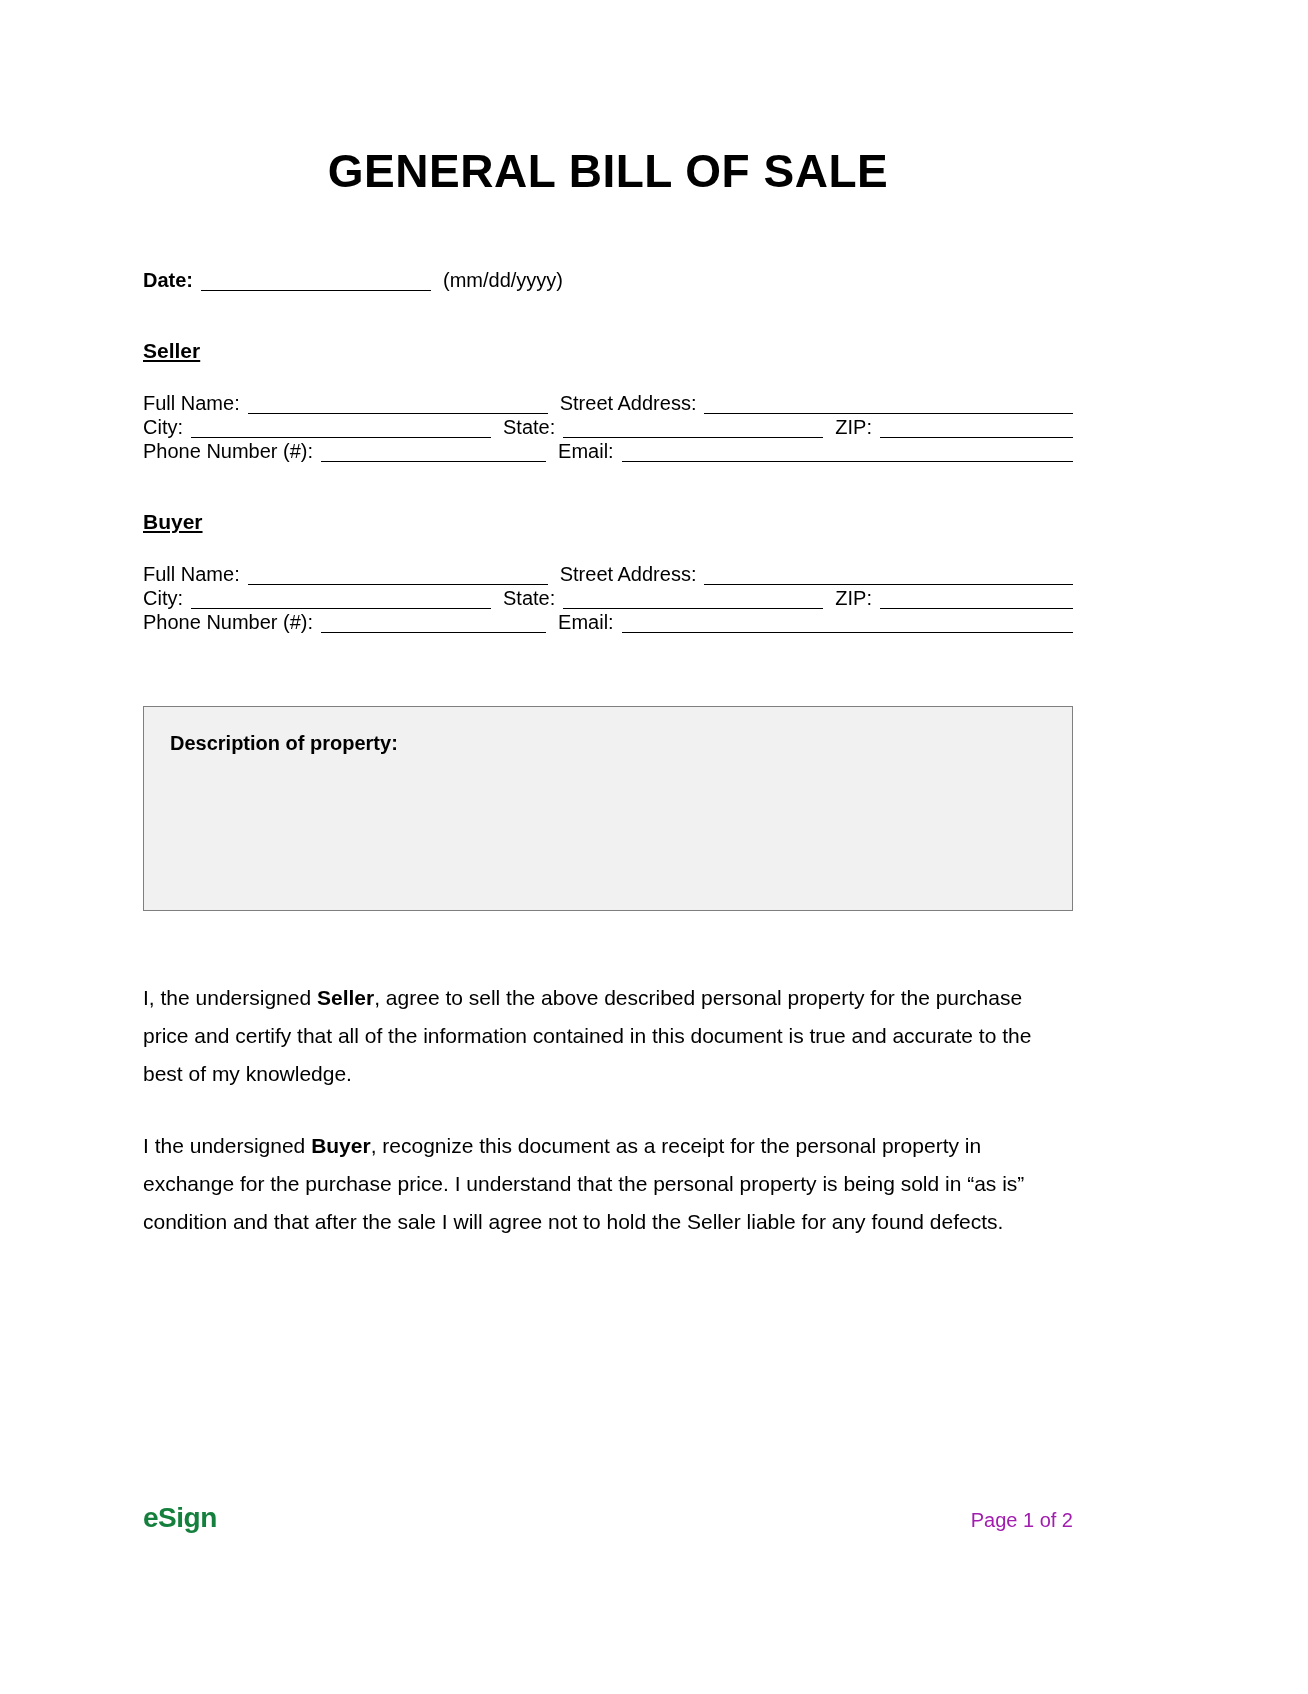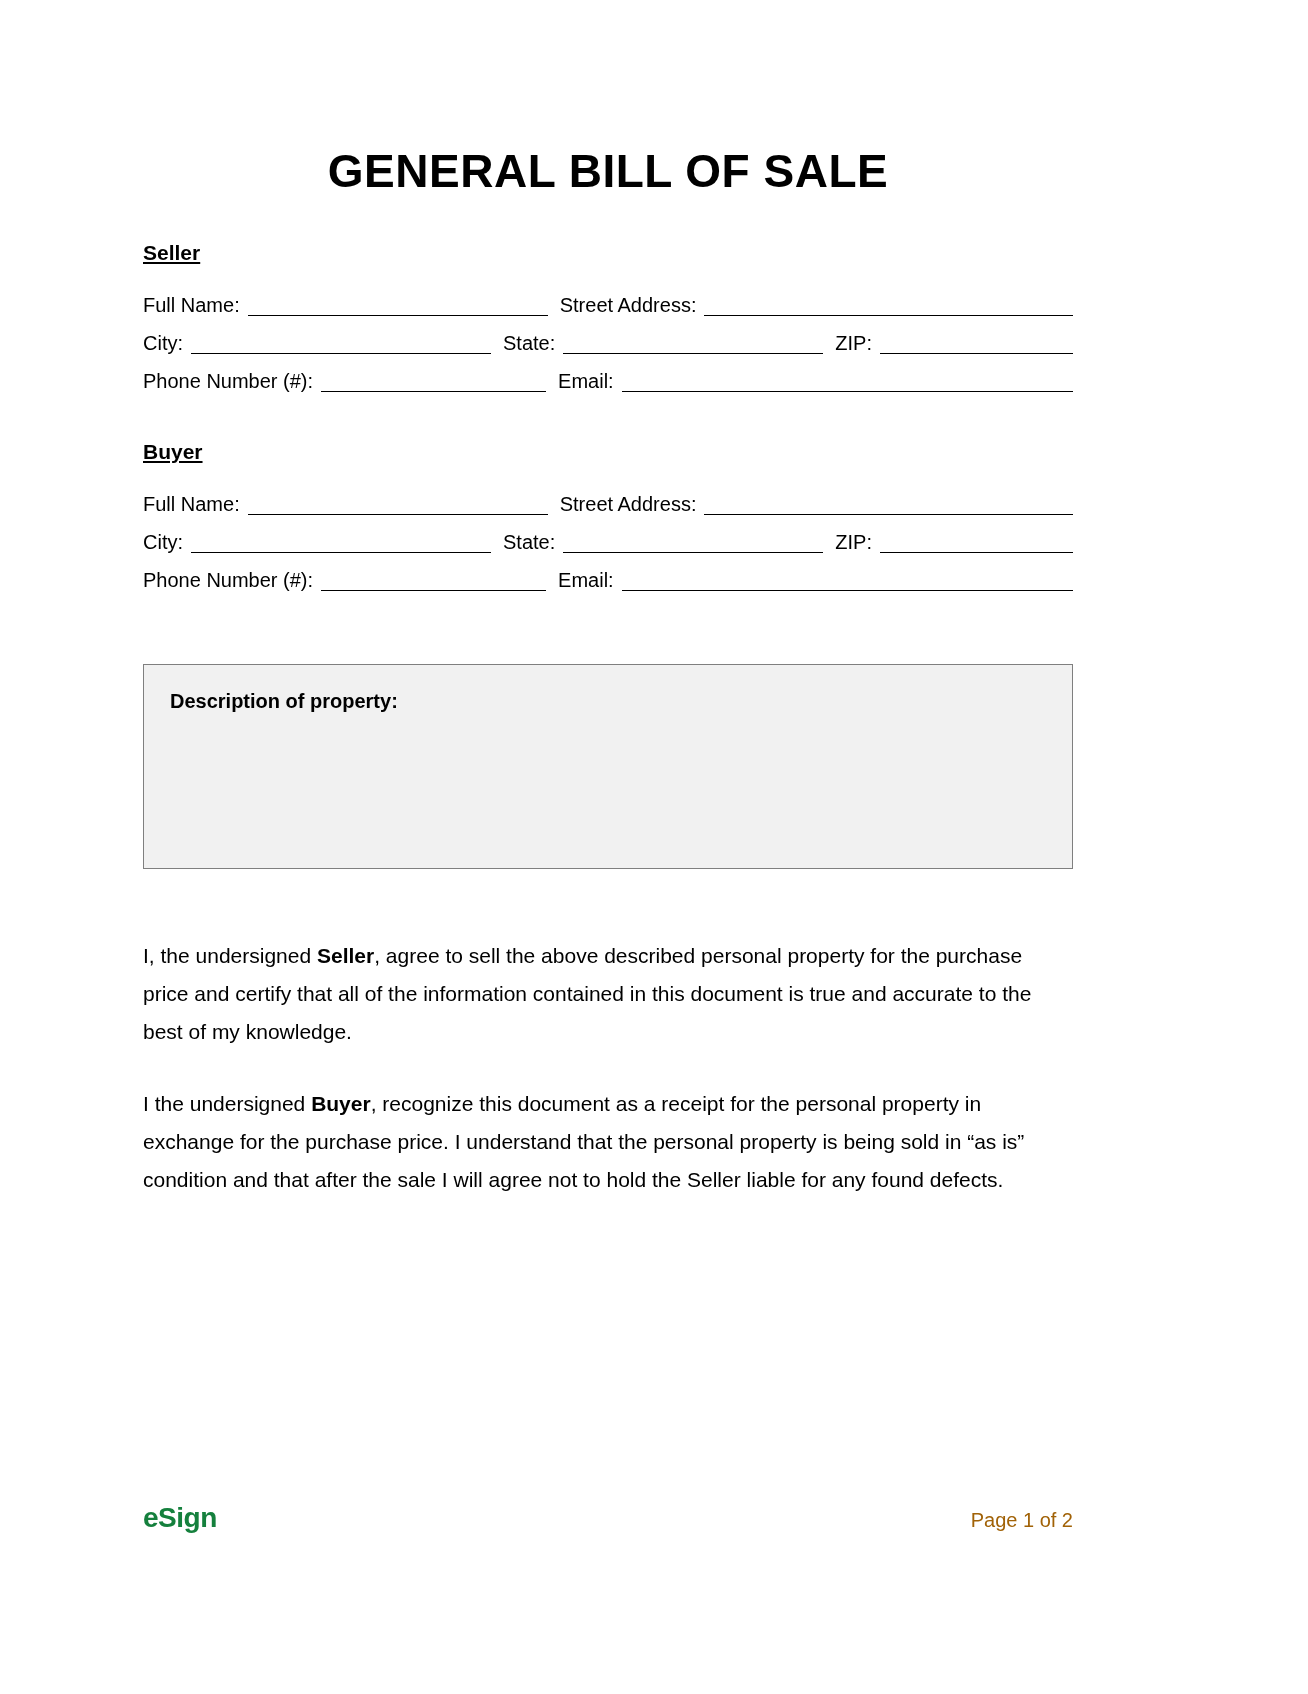--- a/index.html
+++ b/index.html
@@ -51,21 +51,21 @@
 
   .date-row { margin-top: 74px; }
 
   .section {
     margin: 46px 0 27px 0;
     font-size: 21px;
     line-height: 26px;
     font-weight: 700;
     text-decoration: underline;
   }
-  .fields .row + .row { margin-top: 14px; }
+  .fields .row + .row { }
 
   .property-box {
     margin-top: 72px;
     width: 930px;
     height: 205px;
     background: #f1f1f1;
     border: 1px solid #7f7f7f;
     padding: 24px 26px 14px 26px;
     display: flex;
     justify-content: space-between;
@@ -91,30 +91,35 @@
     display: flex;
     justify-content: space-between;
     align-items: baseline;
   }
   .brand {
     font-size: 28px;
     font-weight: 700;
     letter-spacing: -0.5px;
     color: #15803d;
   }
-  .page-num { font-size: 20px; color: #a16207; margin-top: 47px; }
+  .page-num { font-size: 20px; color: #a21caf; margin-top: 47px; }
 </style>
 </head>
 <body>
 
 <div class="page">
   <div class="content">
 
     <h1 class="title" data-bind="document.title">GENERAL BILL OF SALE</h1>
 
+    <div class="row date-row">
+      <span class="b" data-bind="document.date.label">Date:</span>
+      <span class="blank w230"></span>
+      <span data-bind="document.date.format_hint">(mm/dd/yyyy)</span>
+    </div>
 
     <h2 class="section" data-bind="document.seller.heading">Seller</h2>
 
     <div class="fields">
       <div class="row">
         <span data-bind="document.seller.labels.full_name">Full Name:</span>
         <span class="blank w300"></span>
         <span data-bind="document.seller.labels.street_address">Street Address:</span>
         <span class="blank grow"></span>
       </div>

